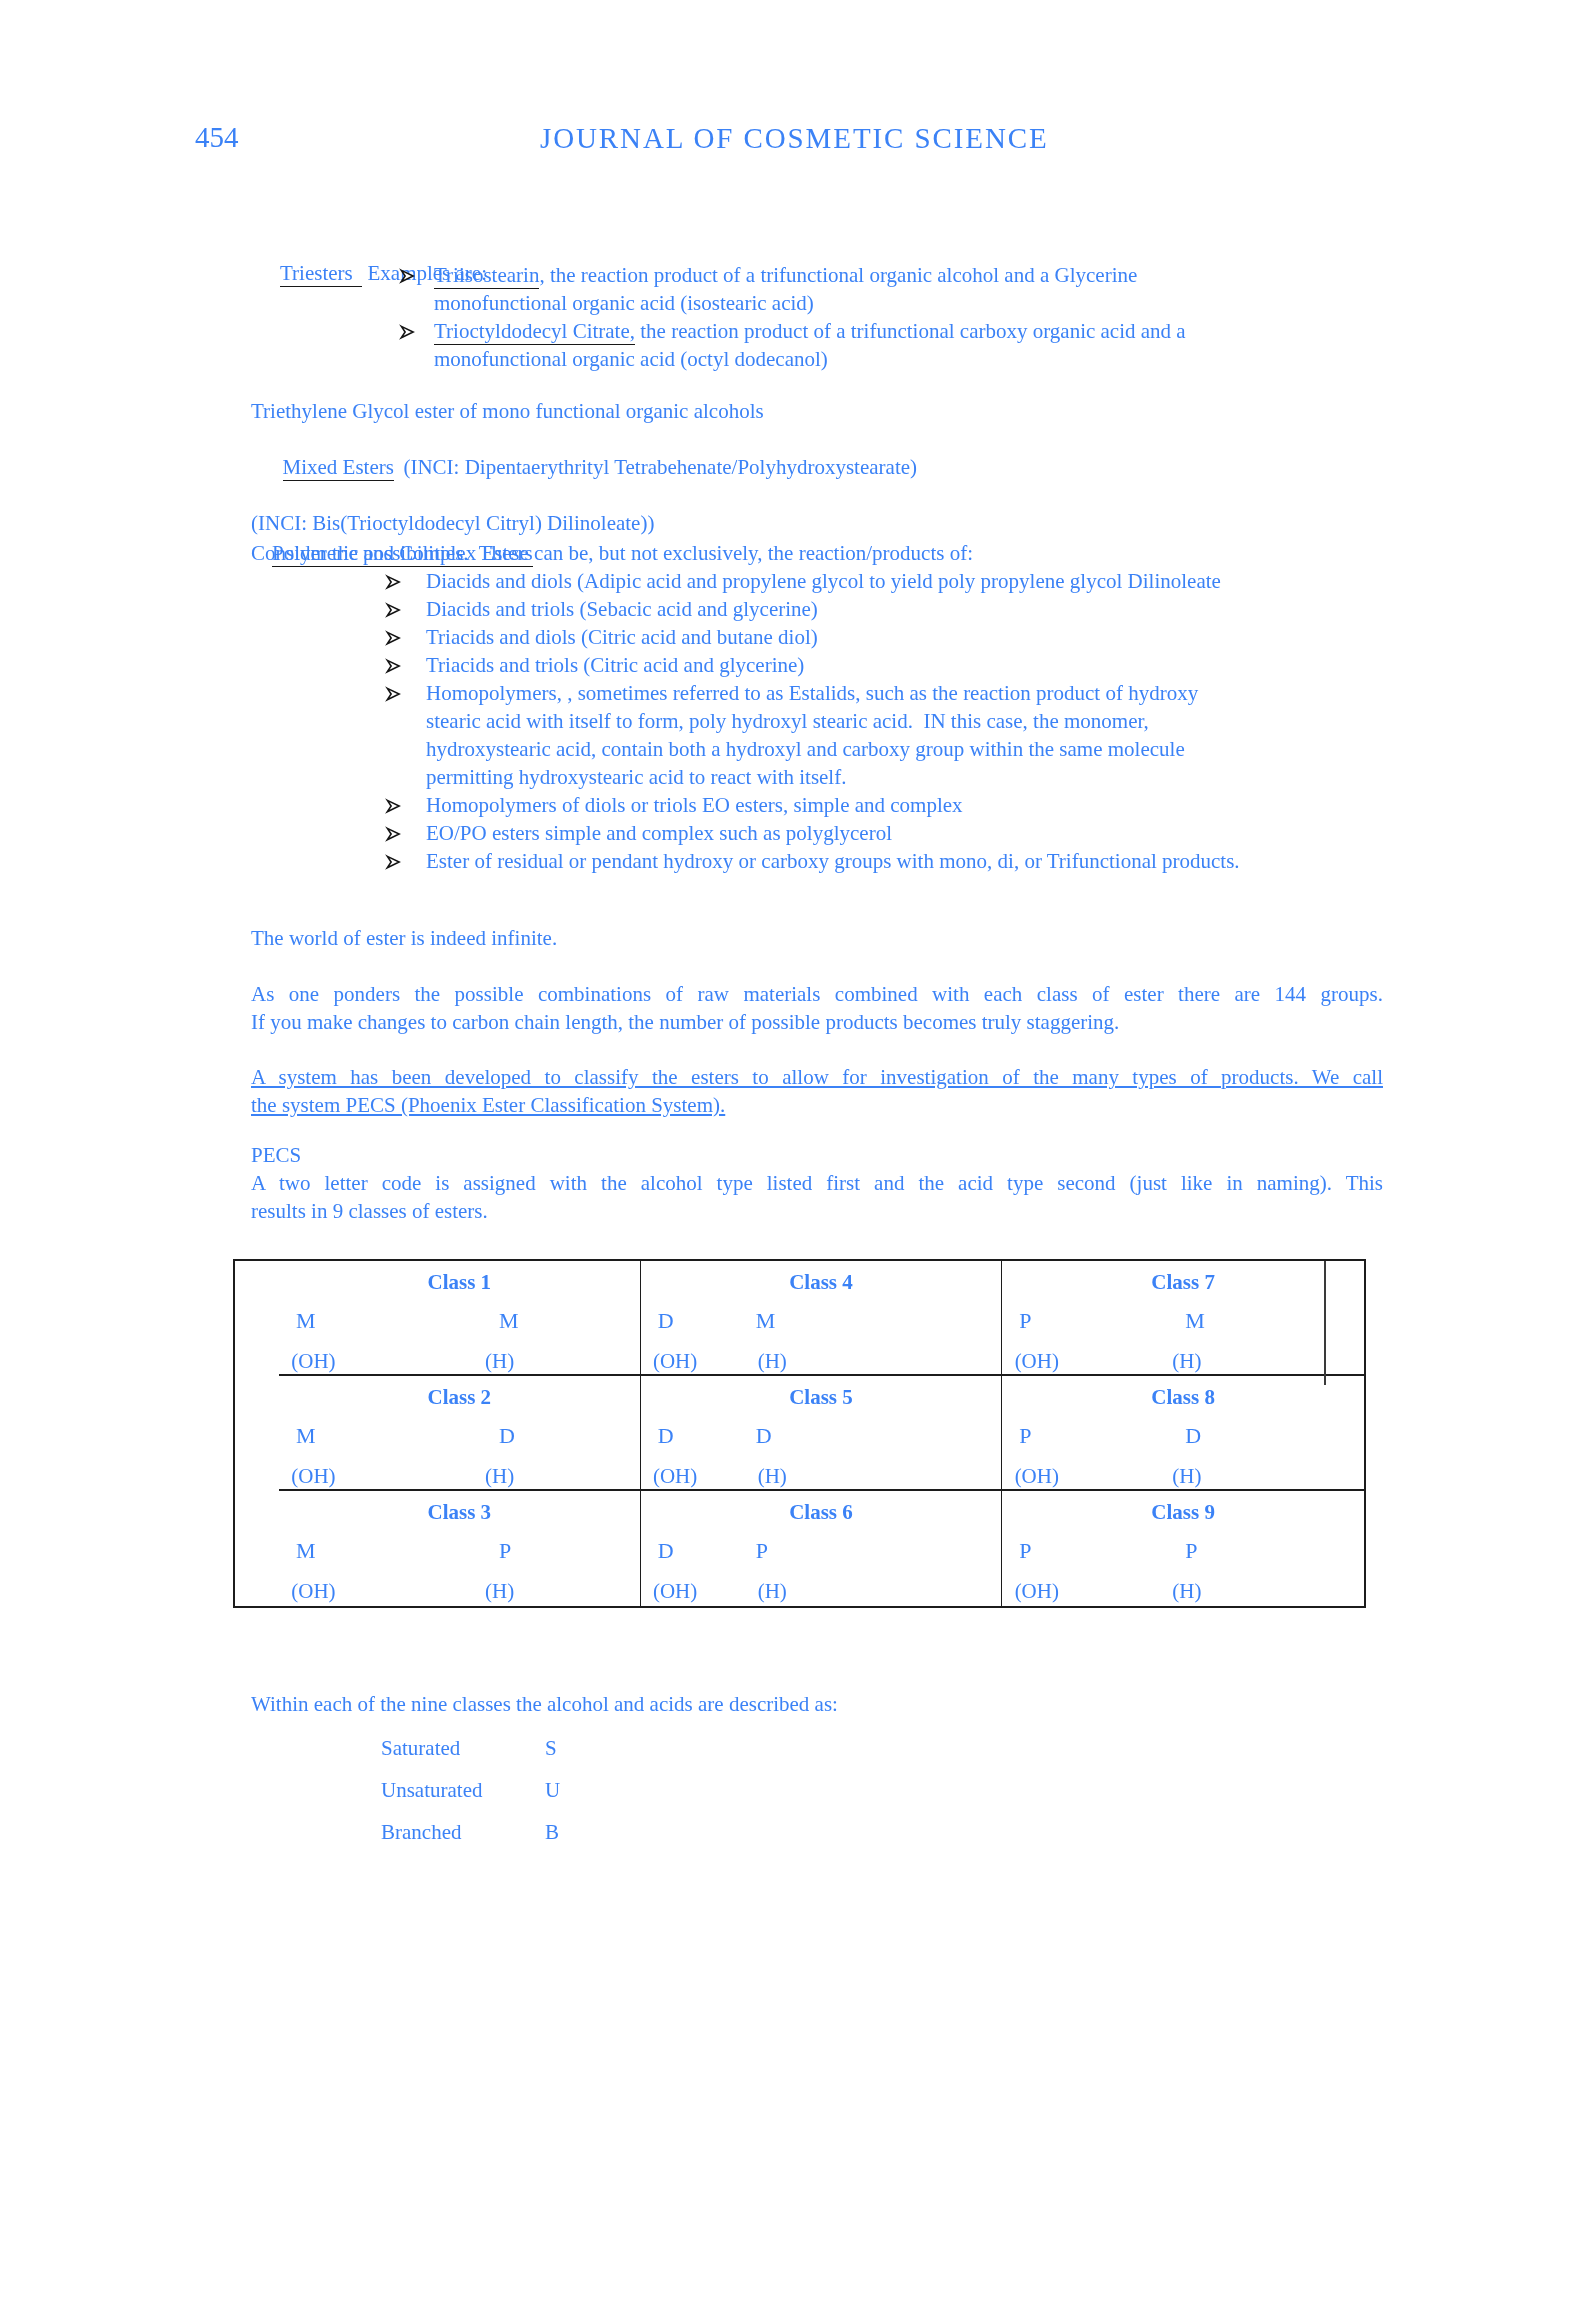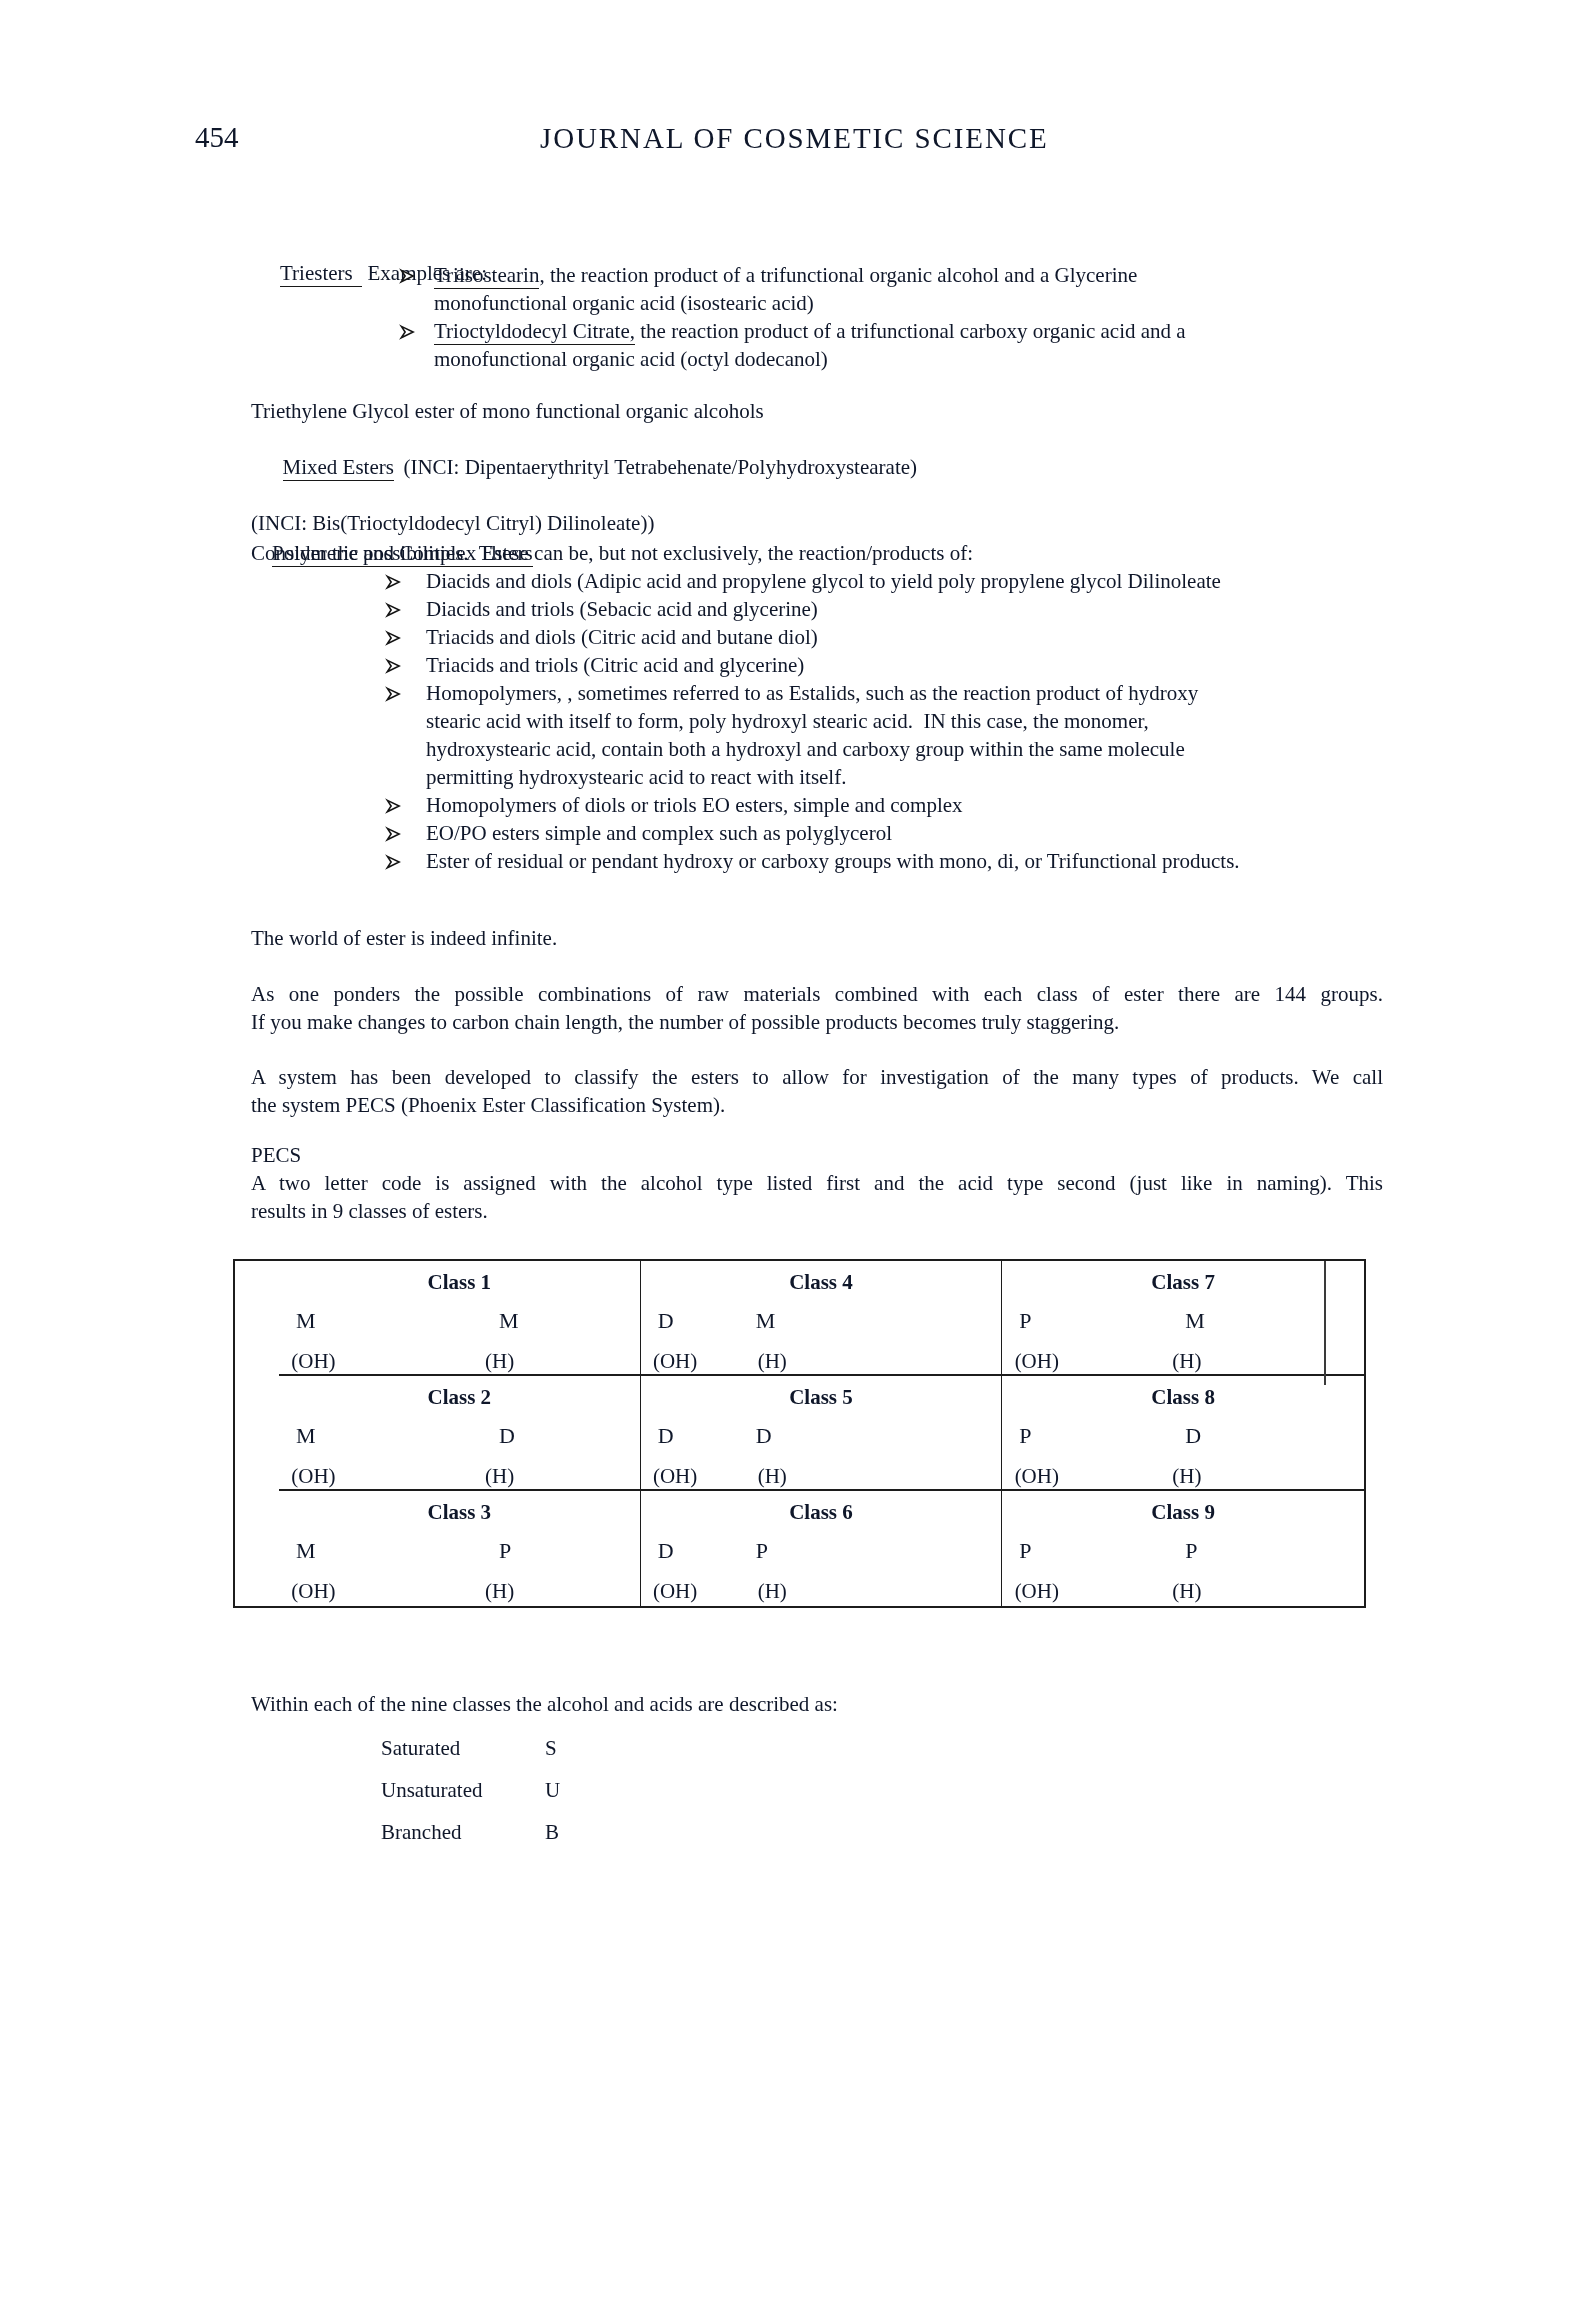--- a/index.html
+++ b/index.html
@@ -1,17 +1,17 @@
 <!DOCTYPE html>
 <html style="font-size:15px"><head>
 <meta charset="utf-8">
 <style>
   html,body{margin:0;padding:0;background:#e8e8e8;}
   #page{position:relative;width:1577px;height:2316px;background:#ffffff;
-        font-family:"Liberation Serif",serif;color:#0f172a;overflow:hidden;}
+        font-family:"Liberation Serif",serif;color:#3b82f6;overflow:hidden;}
   .abs{position:absolute;}
   .line{white-space:pre;line-height:28px;font-size:21px;}
   .jl{white-space:normal;text-align:justify;text-align-last:justify;}
   
   #pgnum{left:195px;top:121px;font-size:29px;}
   #jtitle{left:540px;top:122px;font-size:29px;letter-spacing:1.9px;}
   
   .ul{border-bottom:1.9px solid #181818;padding-bottom:0.9px;}
   .trail{padding-right:9.5px;margin-left:8px;}
   .gap{margin-left:9.5px;}
@@ -22,21 +22,21 @@
   .bm svg{position:absolute;left:0;top:6.6px;}
   .bt{white-space:pre;}
   #triesters-list{left:399px;top:261px;}
   #glycol{left:251px;top:397px;}
   #poly-head{left:251px;top:511px;}
   #poly-intro{left:251px;top:539px;}
   #poly-list{left:385px;top:567px;}
   #triesters-head{left:251px;top:231px;}
   #p-world{left:251px;top:924px;}
   #p-ponder{left:251px;top:980px;width:1132px;}
-  #p-system{left:251px;top:1063px;width:1132px;}
+  #p-system{left:251px;top:1063px;width:1132px;text-decoration:underline;}
   #p-pecs{left:251px;top:1141px;}
   #p-code{left:251px;top:1169px;width:1132px;}
   
   #classtable{left:233px;top:1259px;width:1085px;height:345px;
       display:grid;grid-template-columns:repeat(3,1fr);grid-template-rows:repeat(3,1fr);
       border:2.8px solid #1c1c1c;padding-left:44px;}
   .cell{position:relative;border-right:1.9px solid #1c1c1c;border-bottom:2.8px solid #1c1c1c;}
   .cell:nth-child(3n){border-right:none;}
   .cell:nth-child(n+7){border-bottom:none;}
   .cell .t{position:absolute;top:8.5px;left:0;width:100%;text-align:center;

